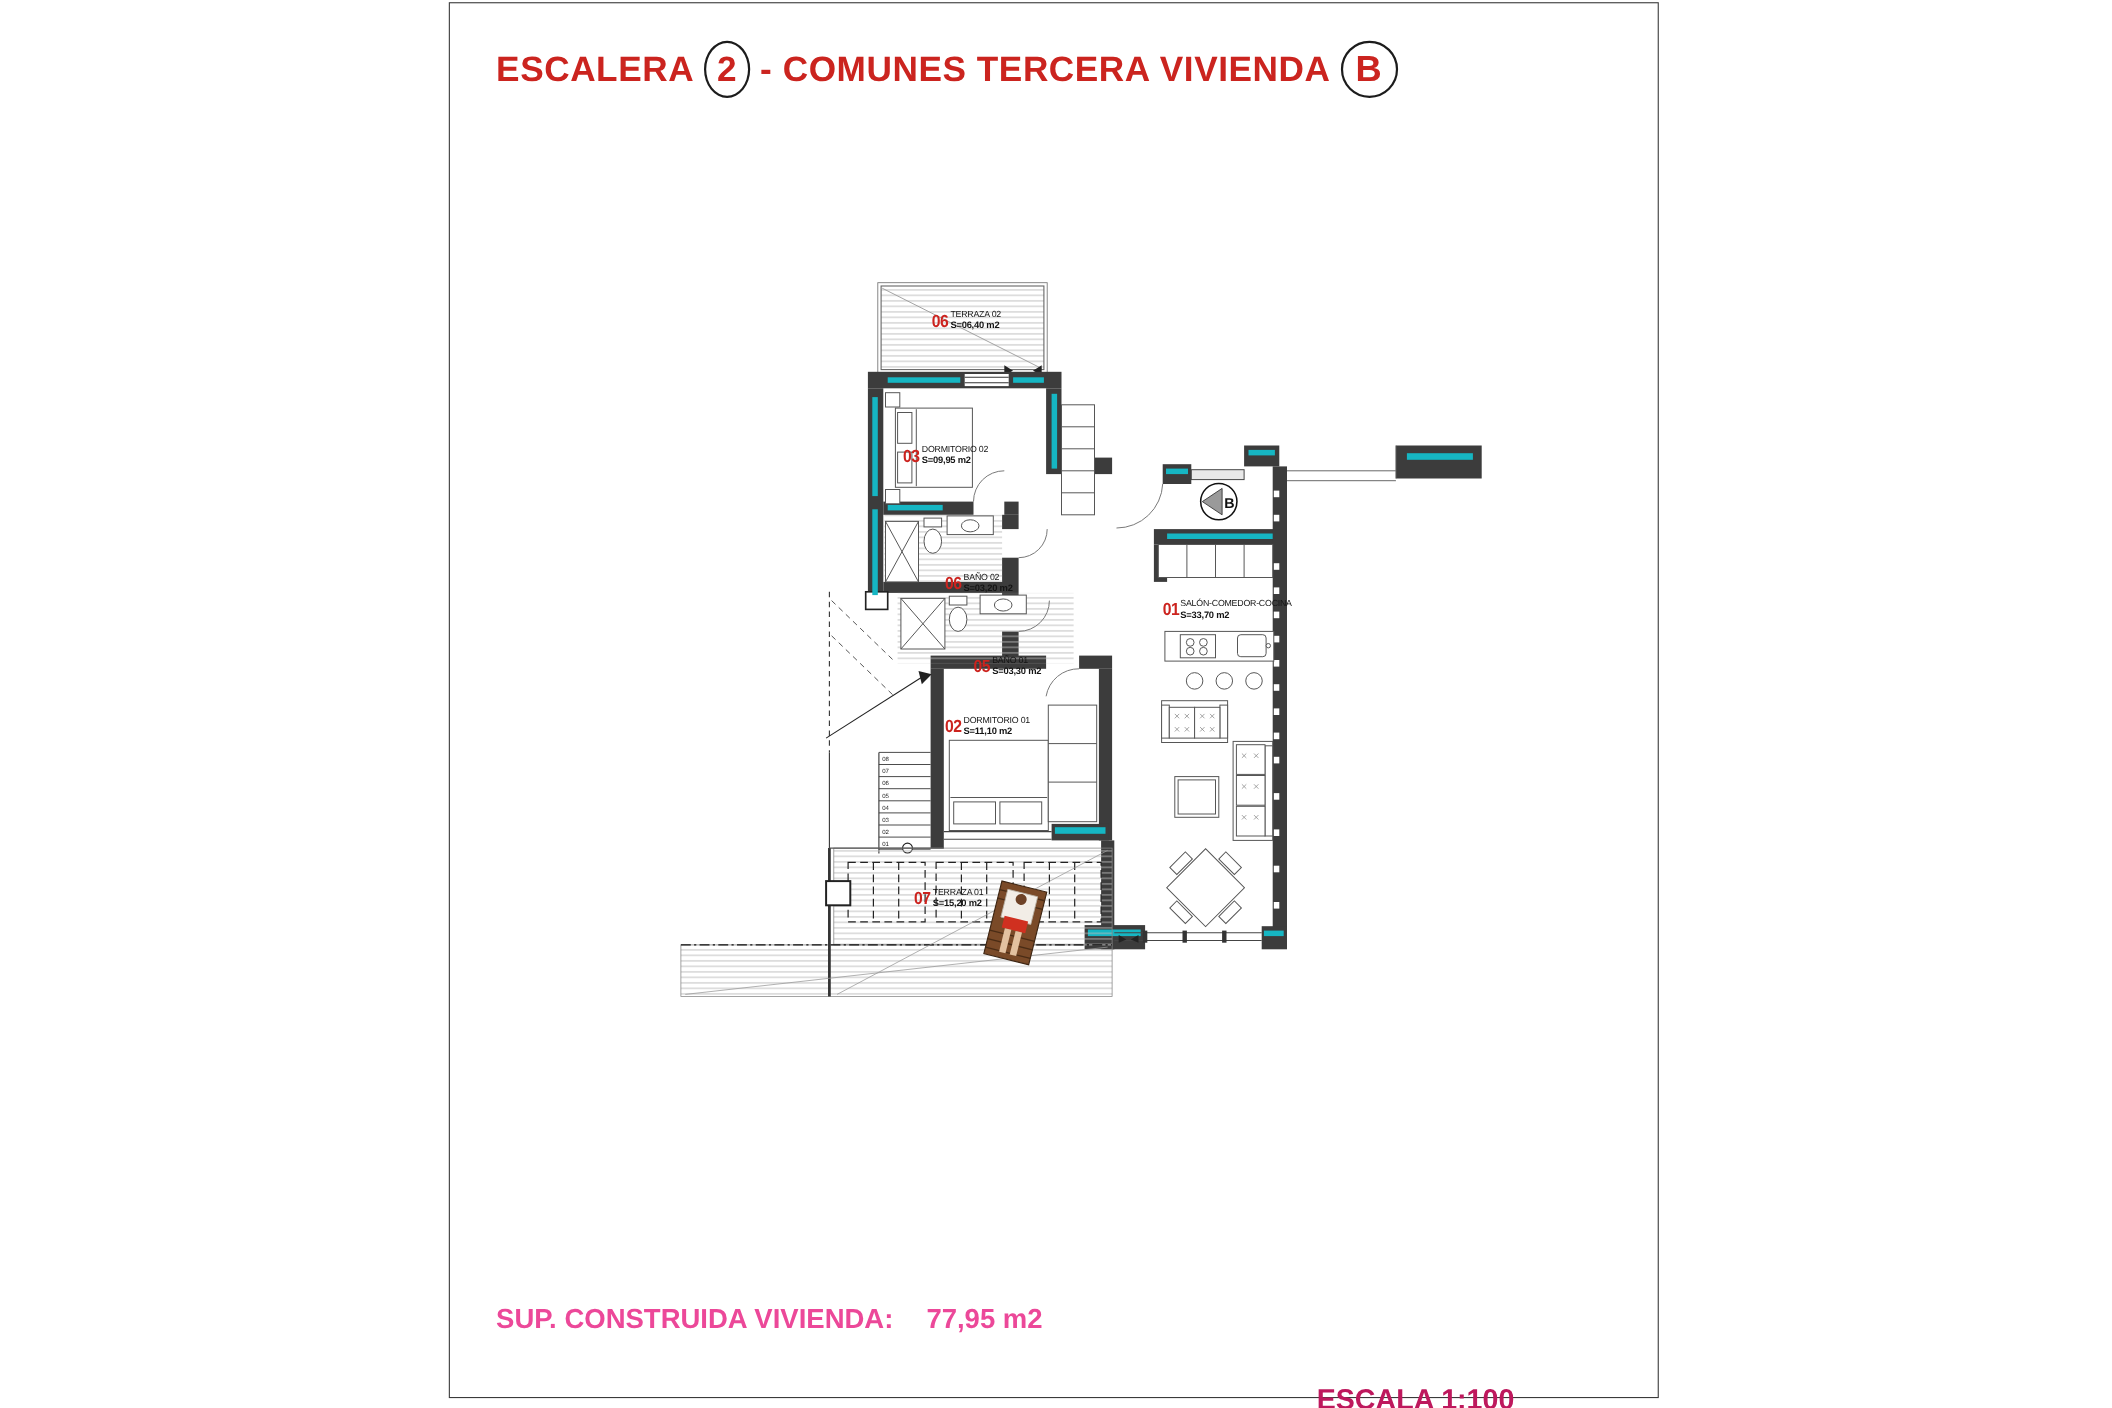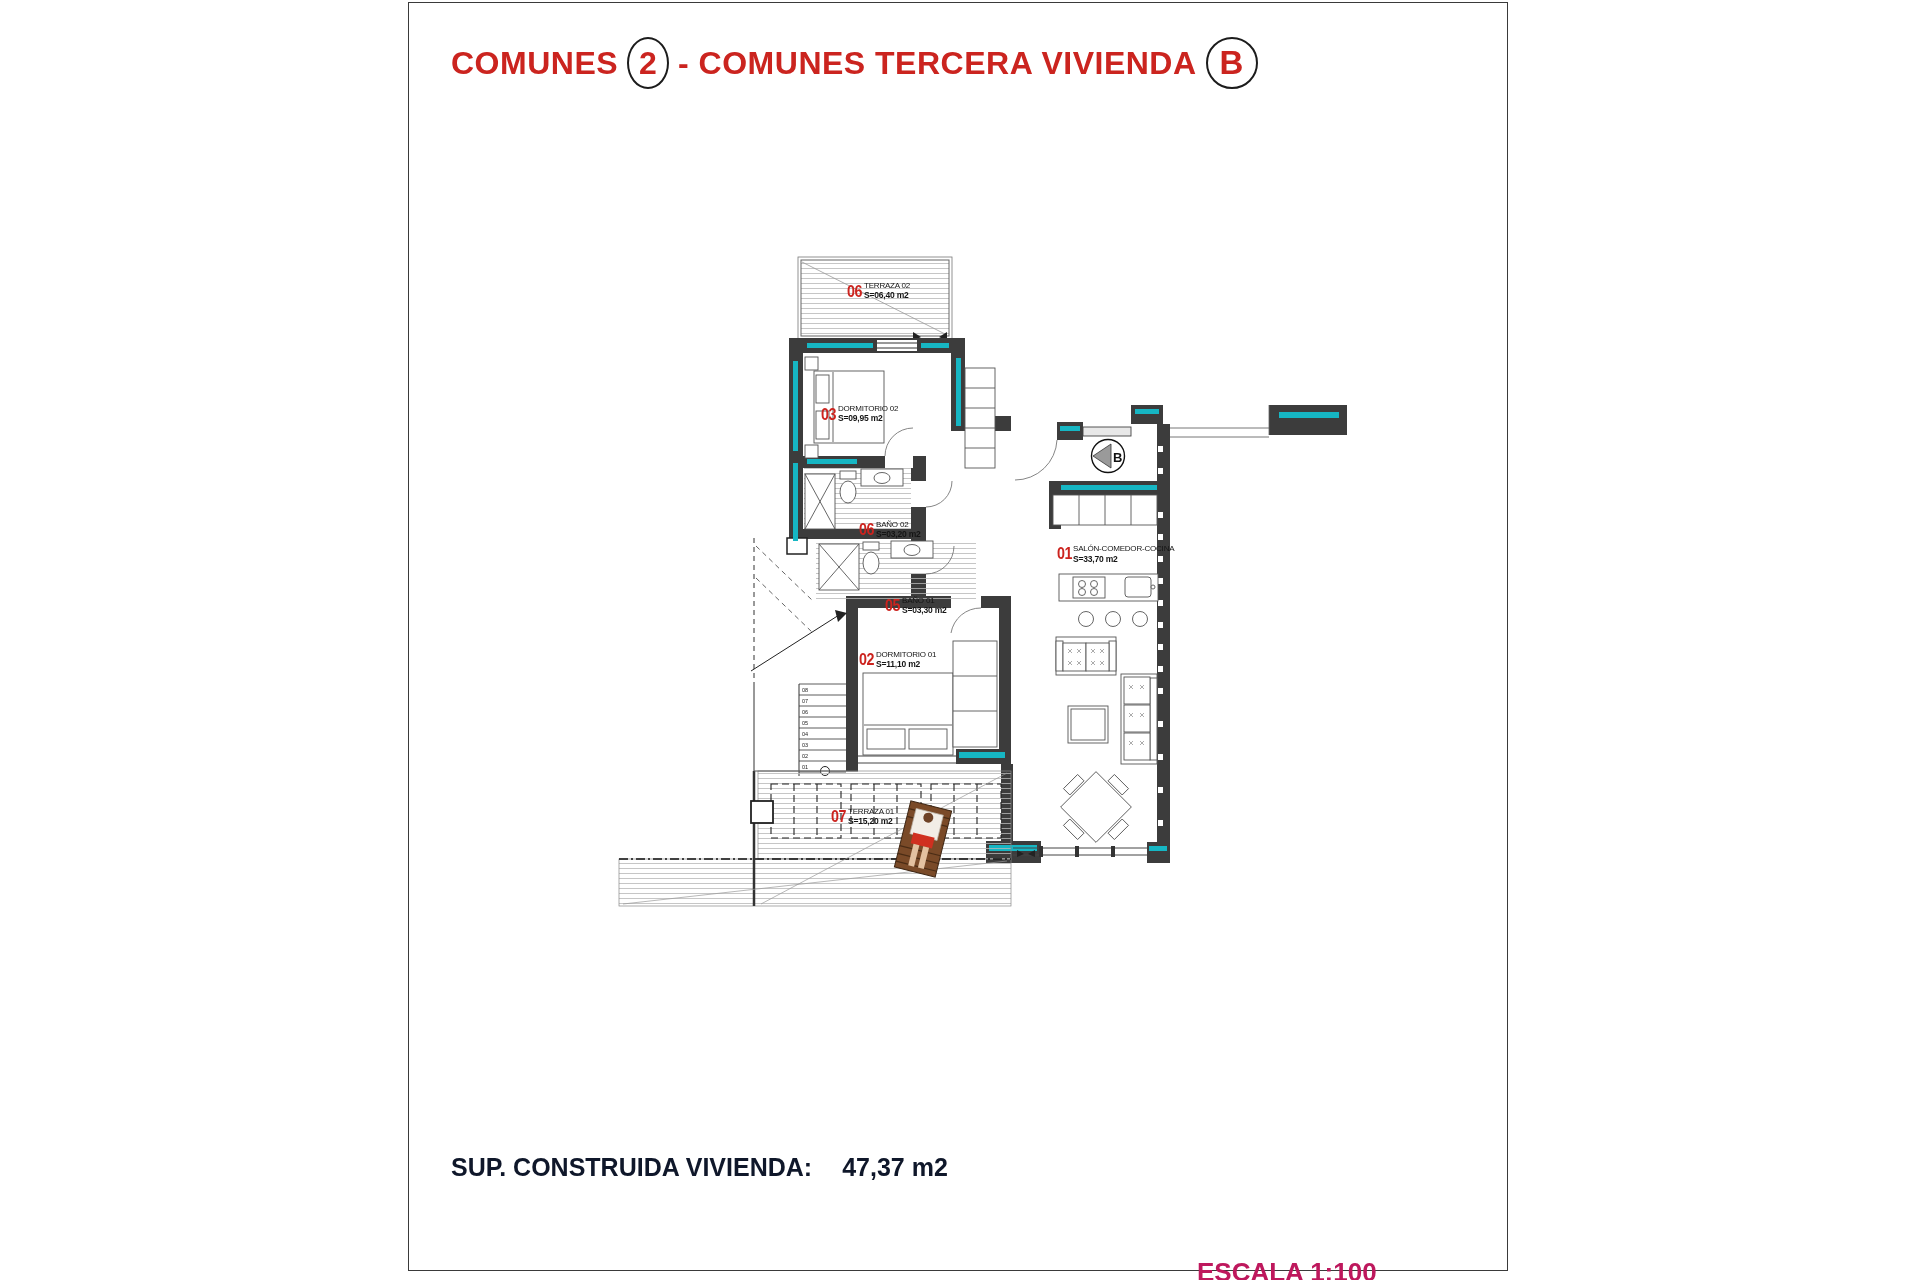--- a/index.html
+++ b/index.html
@@ -2,41 +2,41 @@
 <html><head>
 <meta charset="utf-8">
 <style>
   html,body{margin:0;padding:0;background:#ffffff;}
   body{width:1920px;height:1280px;position:relative;font-family:"Liberation Sans",sans-serif;overflow:hidden;}
   .sheet{position:absolute;left:408px;top:2px;width:1100px;height:1269px;background:#fff;border:1.5px solid #3a3a3a;box-sizing:border-box;}
   .title-row{position:absolute;left:42px;top:34px;display:flex;align-items:center;gap:9px;color:#cb241f;font-weight:bold;font-size:32px;letter-spacing:.5px;white-space:nowrap;}
   .circ{display:flex;align-items:center;justify-content:center;border:2.5px solid #1c1c1c;border-radius:50%;color:#cb241f;box-sizing:border-box;}
   .circ.num{width:42px;height:52px;font-size:32px;}
   .circ.let{width:52px;height:52px;font-size:33px;}
-  .footer-left{position:absolute;left:42px;top:1150px;display:flex;flex-direction:column;gap:9px;color:#0f172a;font-weight:bold;font-size:25px;white-space:nowrap;}
+  .footer-left{position:absolute;left:42px;top:1182px;display:flex;flex-direction:column;gap:9px;color:#ec4899;font-weight:bold;font-size:25px;white-space:nowrap;}
   .footer-line{display:flex;gap:30px;}
   .footer-scale{position:absolute;left:788px;top:1254px;color:#be185d;font-weight:bold;font-size:26px;white-space:nowrap;}
   svg text{font-family:"Liberation Sans",sans-serif;}
   .roomnum{fill:#cc231e;font-weight:bold;font-size:16px;letter-spacing:-0.5px;}
   .roomname{fill:#141414;font-size:8px;letter-spacing:-0.2px;}
   .roomarea{fill:#141414;font-size:8.5px;font-weight:bold;letter-spacing:-0.2px;}
   .stepnum{fill:#222;font-size:5.5px;}
   .wall{fill:#3c3c3c;}
   .ins{fill:#16b6c3;}
   .furn{fill:#ffffff;stroke:#555;stroke-width:0.9;}
   .thin{stroke:#555;stroke-width:0.9;fill:none;}
   .arc{stroke:#777;stroke-width:0.9;fill:none;}
 </style>
 </head>
 <body>
 
 <div class="sheet">
 
   <div class="title-row">
-    <span>COMUNES</span>
+    <span>ESCALERA</span>
     <span class="circ num">
       <span>2</span>
     </span>
     <span>- COMUNES TERCERA VIVIENDA</span>
     <span class="circ let">
       <span>B</span>
     </span>
   </div>
 
   <svg style="position:absolute;left:192px;top:248px;" width="760" height="665" viewBox="600 250 760 665" xmlns="http://www.w3.org/2000/svg">
@@ -361,19 +361,19 @@
         <text class="roomnum" x="830" y="821" textLength="15" lengthAdjust="spacingAndGlyphs">07</text>
         <text class="roomname" x="847" y="813">TERRAZA 01</text>
         <text class="roomarea" x="847" y="823">S=15,20 m2</text>
       </g>
     </g>
   </svg>
 
   <div class="footer-left">
     <div class="footer-line">
       <span>SUP. CONSTRUIDA VIVIENDA:</span>
-      <span>47,37 m2</span>
+      <span>77,95 m2</span>
     </div>
   </div>
 
   <div class="footer-scale">ESCALA 1:100</div>
 
 </div>
 
 </body></html>

